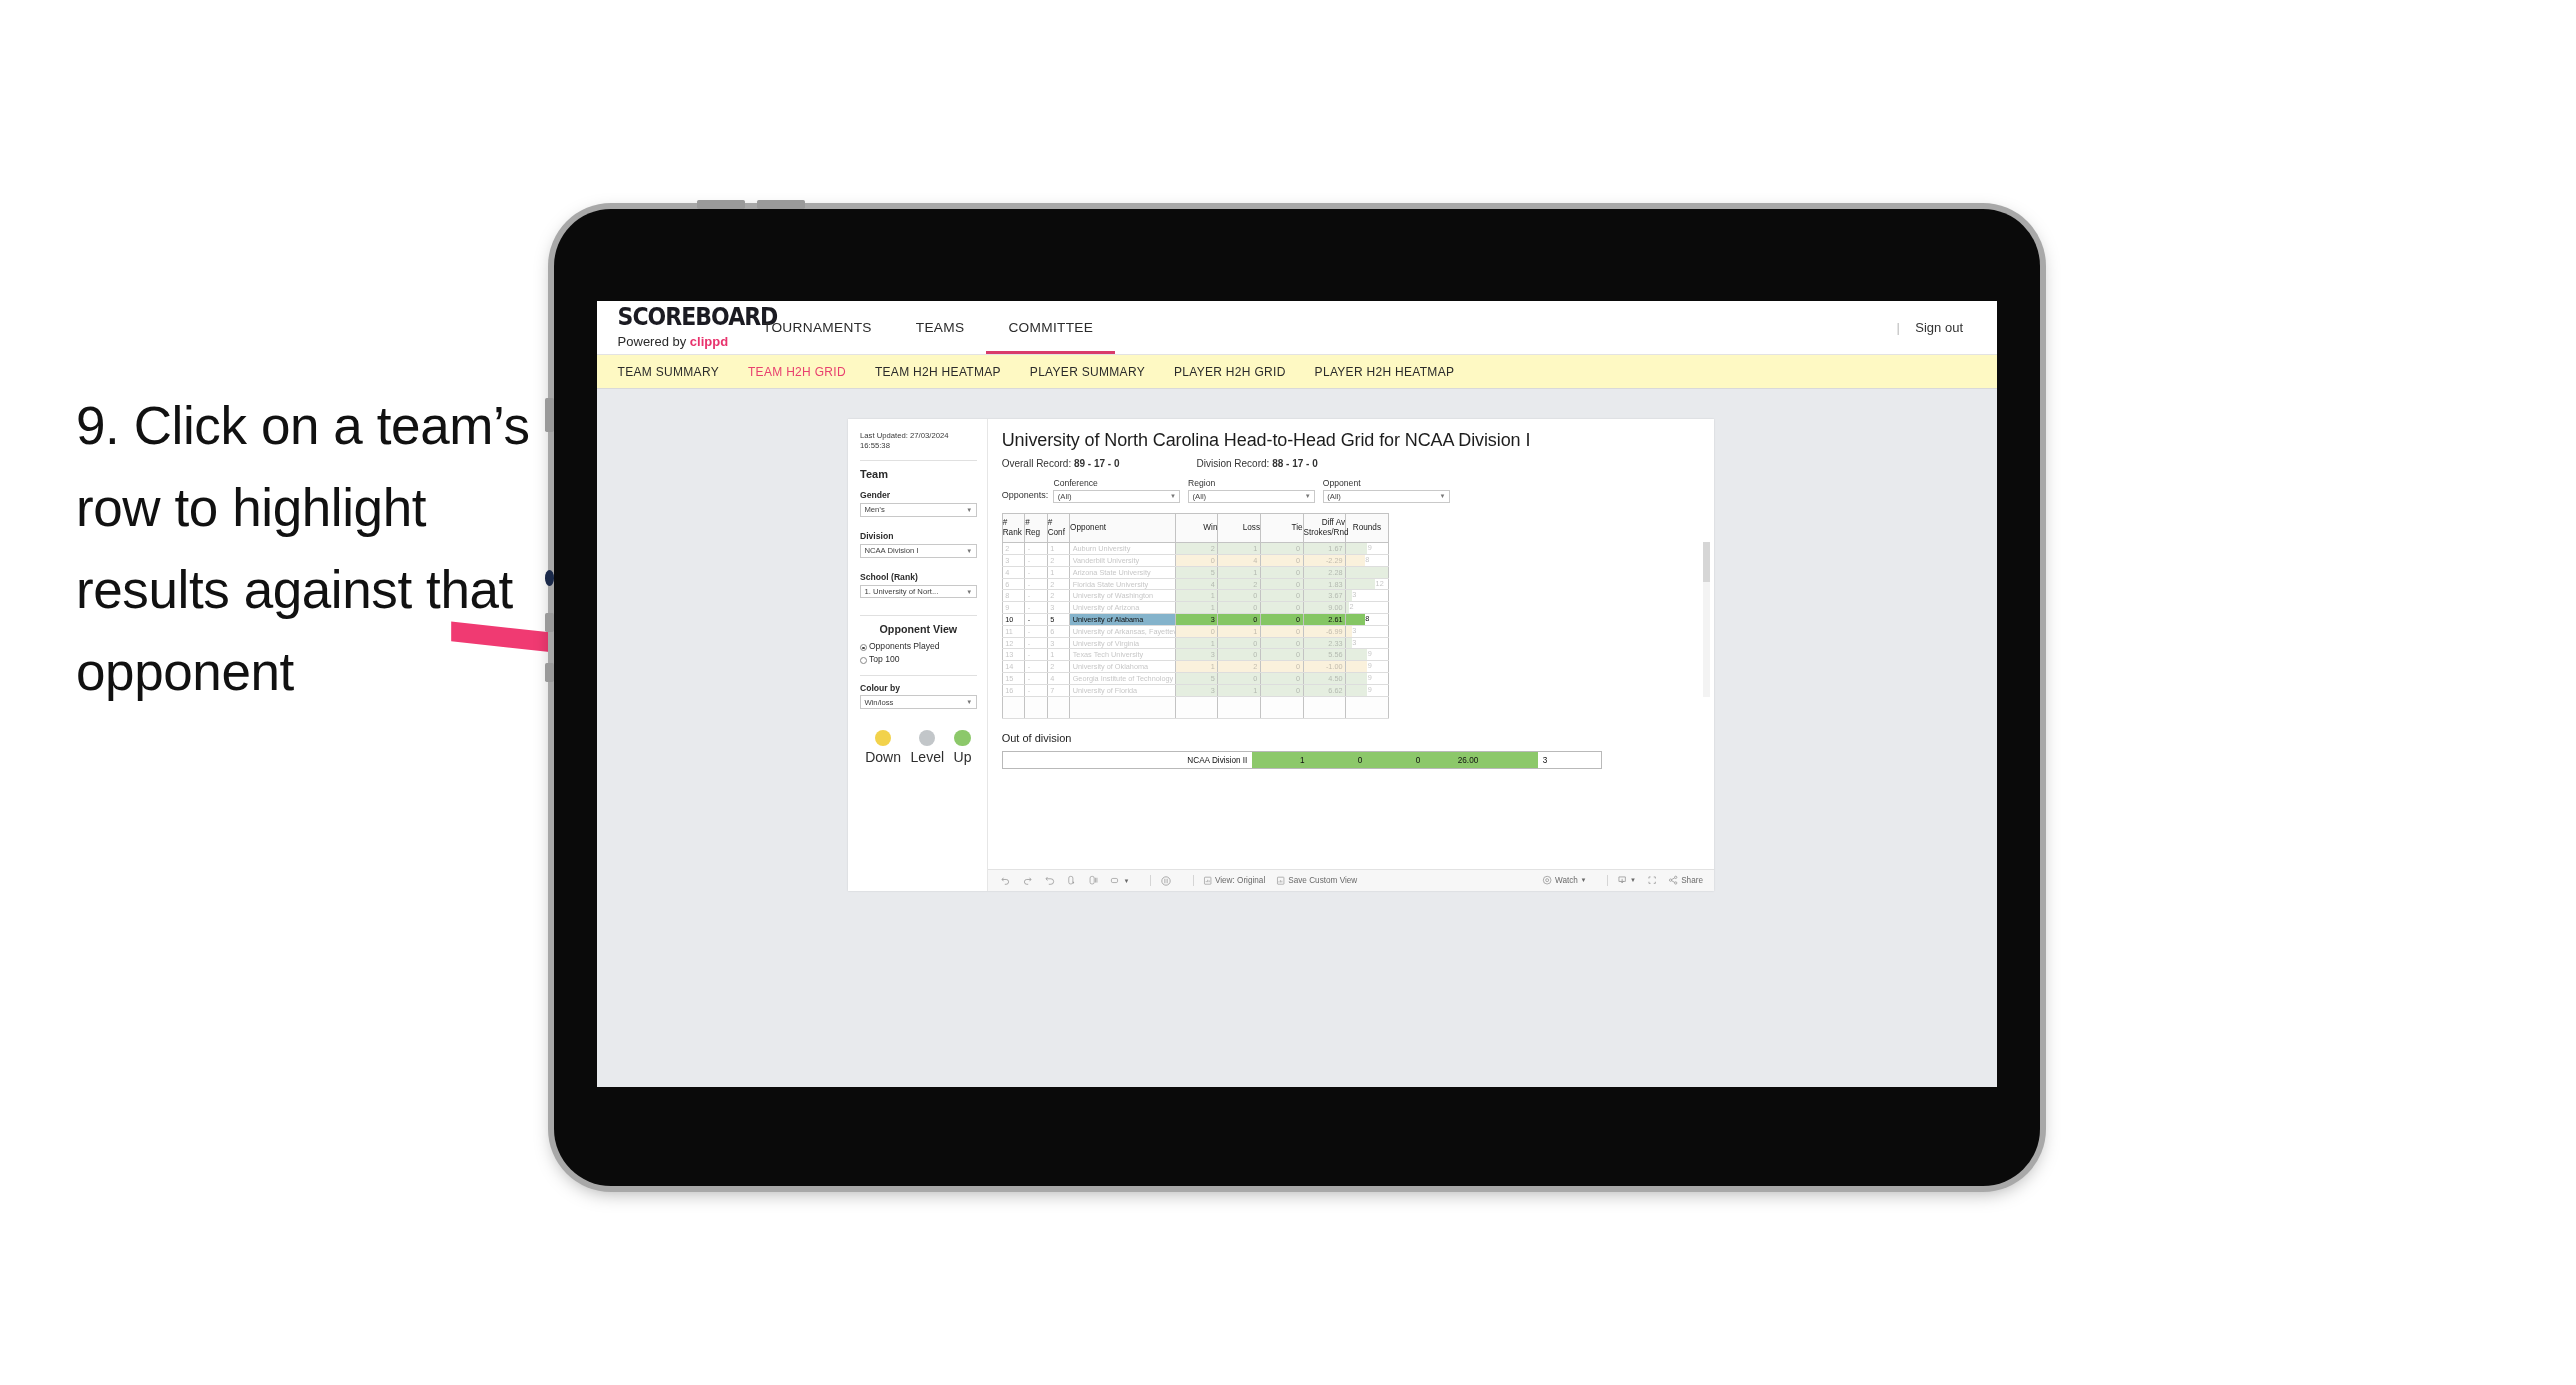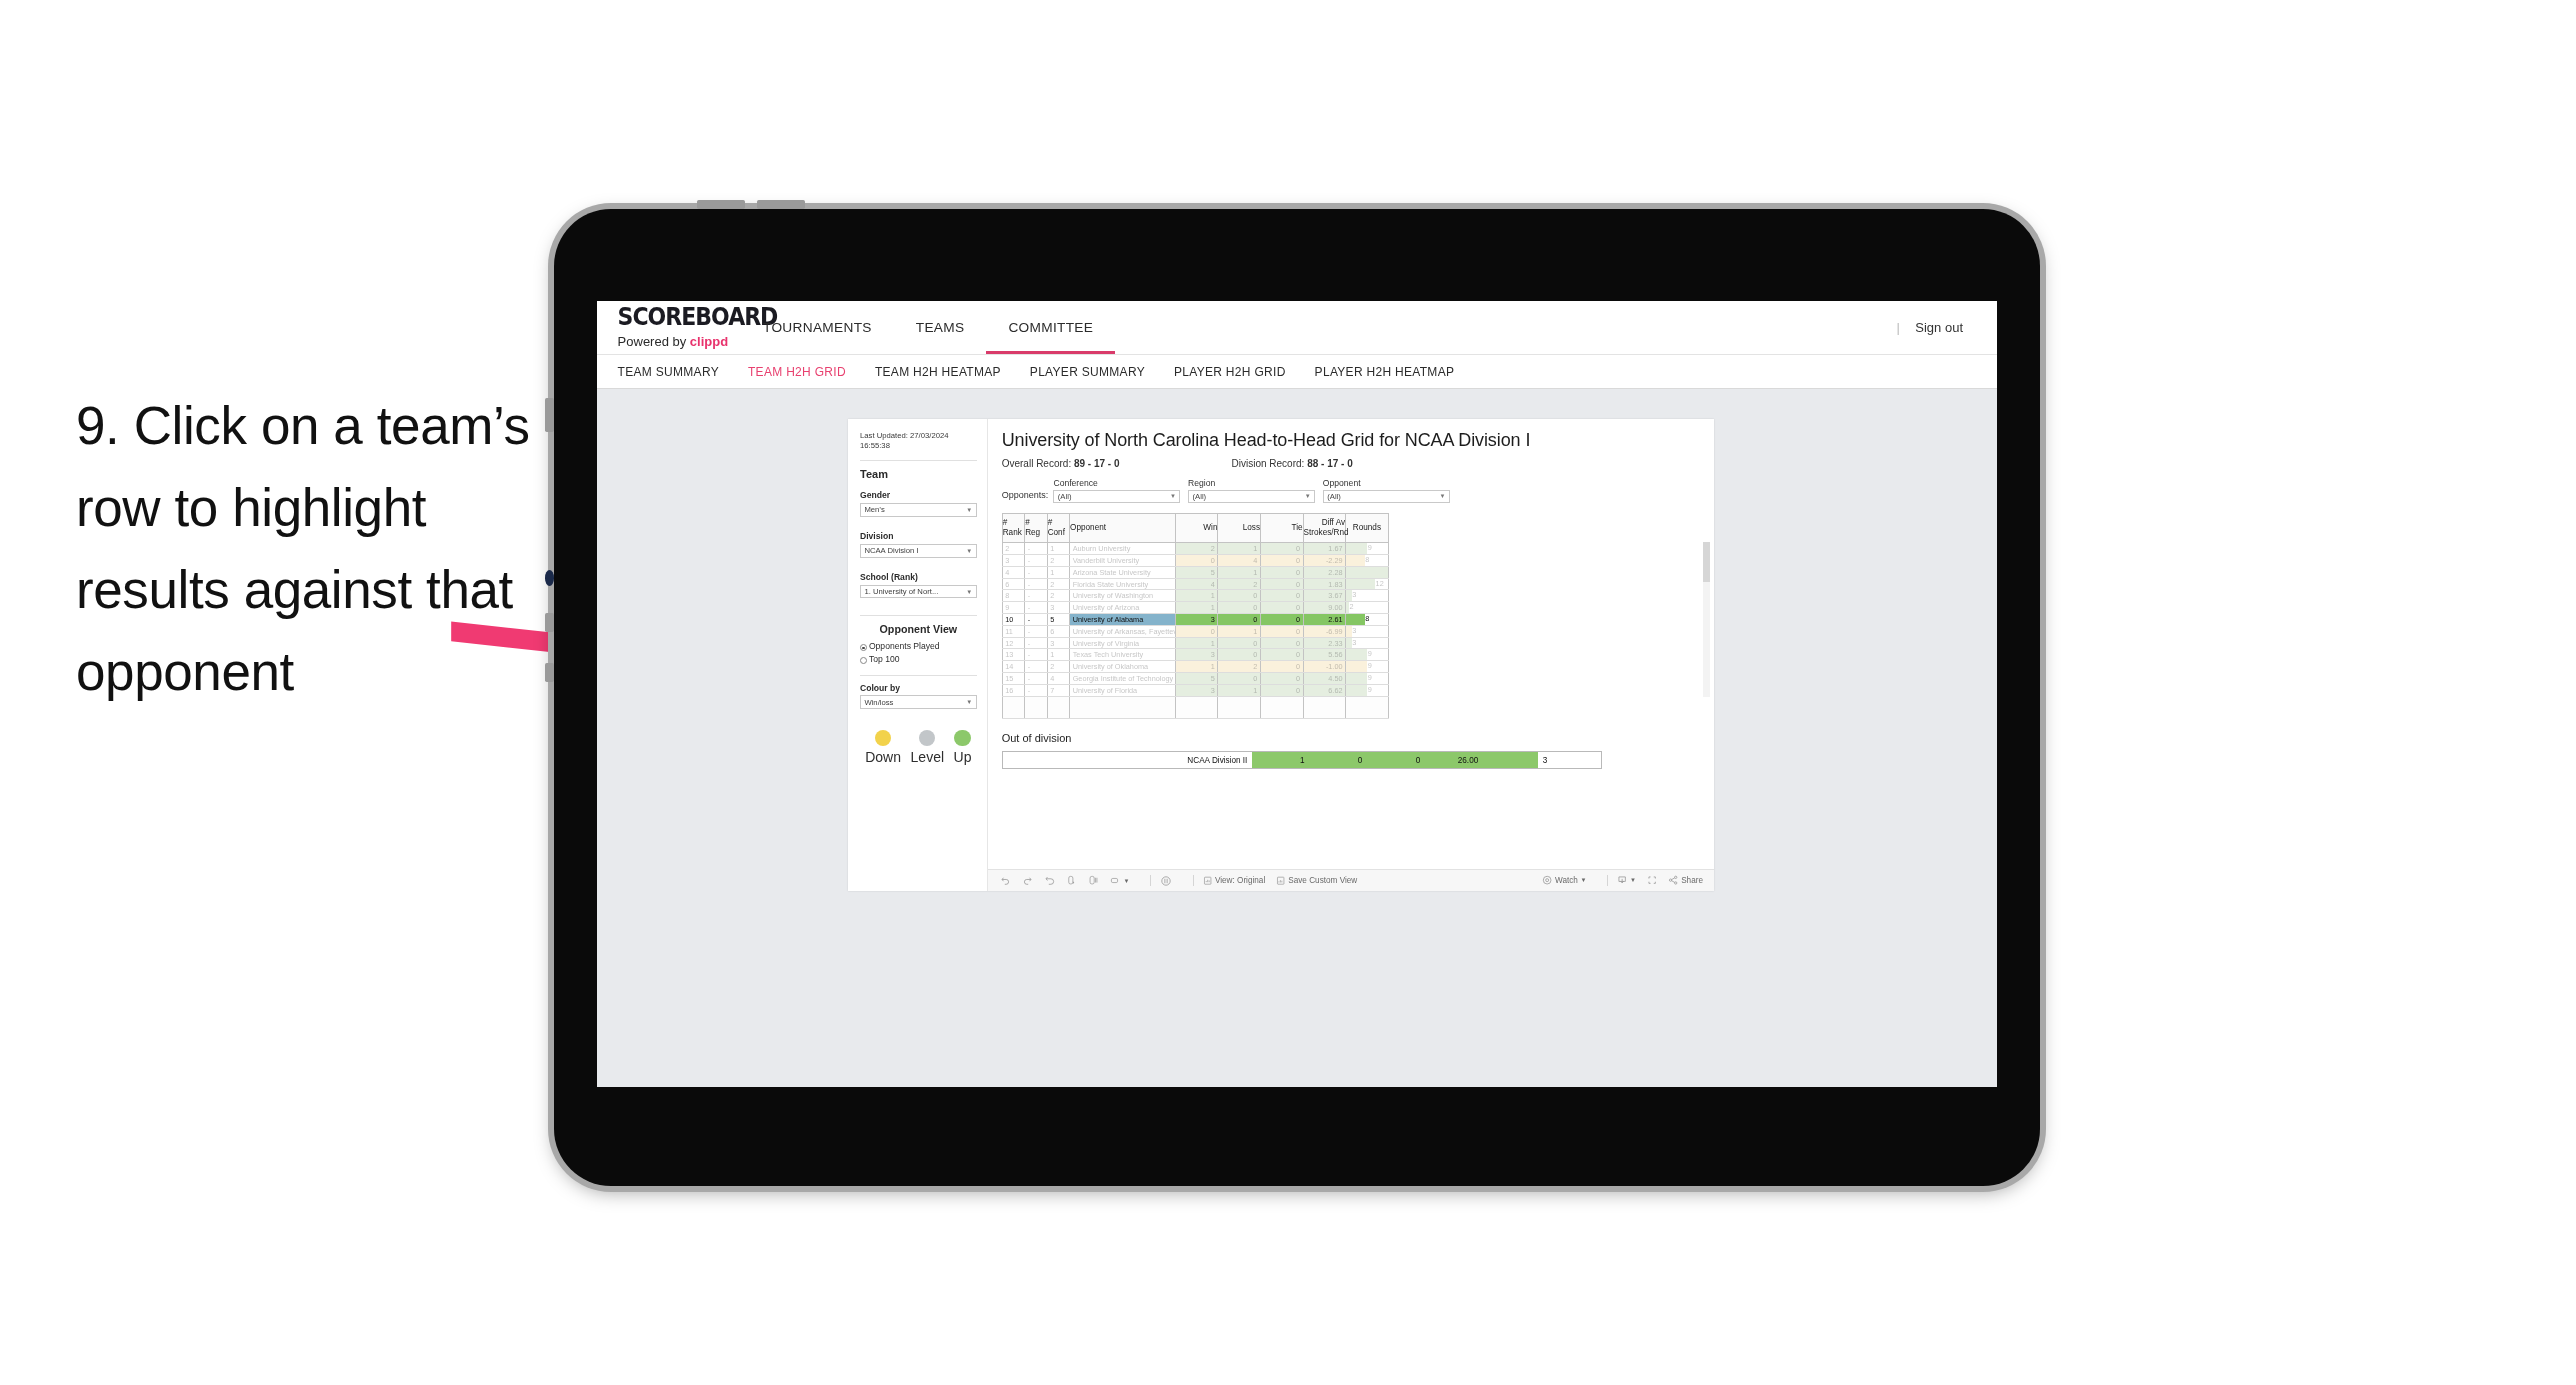--- a/index.html
+++ b/index.html
@@ -73,21 +73,21 @@
     height:3.4px; background:#d93b6a;
   }
   #signout-wrap {
     margin-left: auto; display: flex; align-items: center;
     padding-right: 34px; font-size: 13px; color: #333;
   }
   #signout-wrap .sep { color:#bbb; margin-right: 15.5px; }
 
   
   #subnav {
-    height: 34px; background: #ffffff;
+    height: 34px; background: #fef9c3;
     display: flex; align-items: center; padding-left: 20.6px;
     border-bottom: 0.9px solid #d9d9d9;
     font-size: 12px; letter-spacing: 0.3px;
   }
   #subnav span { margin-right: 29px; color: #2b2b2b; cursor: pointer; white-space: nowrap; }
   #subnav span.active { color: #e8406f; }
 
   
   #canvas { position: relative; height: calc(100% - 89px); background:#e8eaed; }
   #viz {
@@ -117,21 +117,21 @@
   .rd.on::after { content:""; position:absolute; left:1.3px; top:1.3px; width:2.6px; height:2.6px; border-radius:50%; background:#444; }
   #legend { display:flex; justify-content:space-between; margin-top:20.6px; padding:0 5.2px; }
   .lg { text-align:center; }
   .dot { width:16.3px; height:16.3px; border-radius:50%; margin:0 auto 3.4px; }
   .lg-lab { font-size:14px; color:#2e2e2e; }
 
   
   #main { flex:1; padding: 11px 12px 0 13.7px; position:relative; }
   #title { font-size: 18px; color:#1d1d1d; font-weight:400; letter-spacing:-0.1px; }
   #records { display:flex; margin-top:6.9px; font-size: 10px; color:#333; }
-  #records .r2 { margin-left: 112px; }
+  #records .r2 { margin-left: 77px; }
   #records b { font-weight:700; }
   #filters { display:flex; align-items:flex-end; margin-top: 9.4px; }
   #filters .oplab { font-size:9px; color:#333; padding-bottom:2.6px; margin-right:5.2px; }
   .fgroup { margin-right: 7.7px; }
   .fgroup .fl { font-size:8.6px; color:#333; margin-bottom:1.7px; }
   .fsel {
     width: 127px; height:13px; border:0.9px solid #c9c9c9; background:#fff;
     display:flex; align-items:center; justify-content:space-between;
     padding:0 3.4px; font-size:7.7px; color:#444; cursor:pointer;
   }

